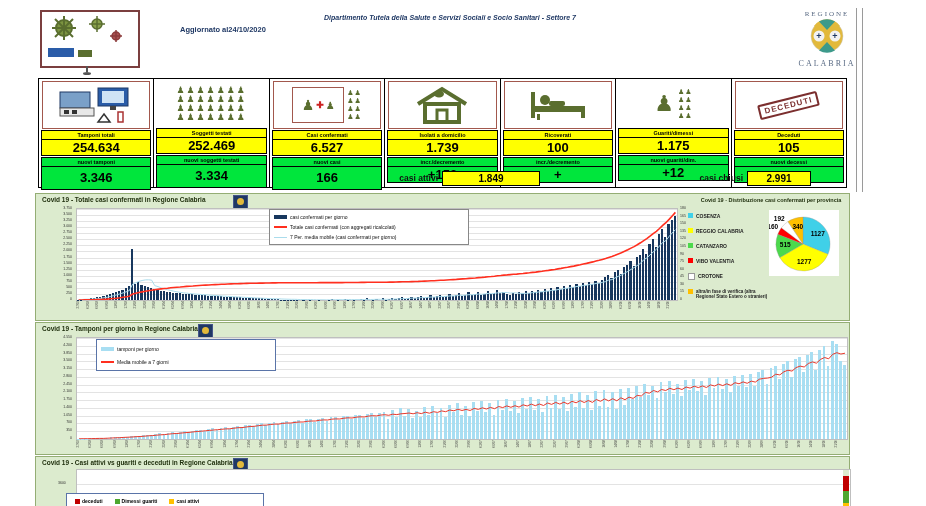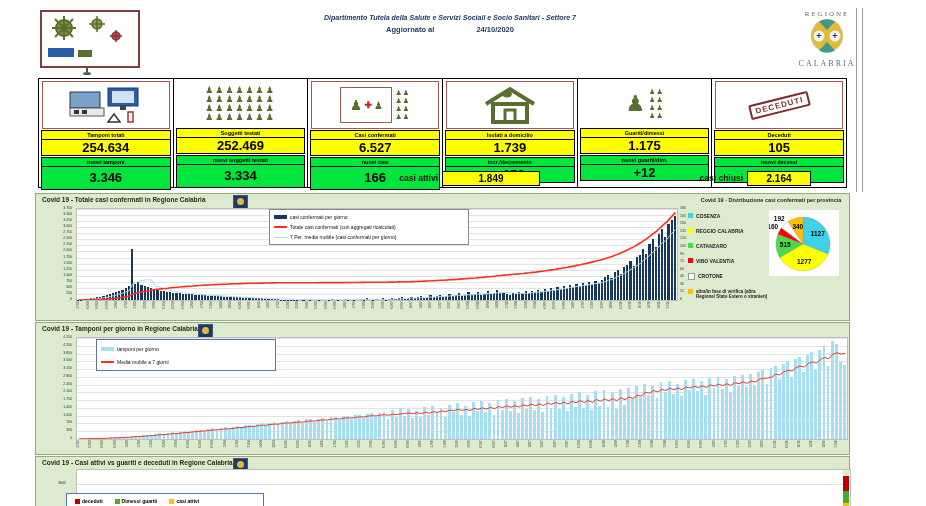--- a/index.html
+++ b/index.html
@@ -4,21 +4,21 @@
 <style>
   html,body{margin:0;padding:0;background:#fff;}
   #page{position:relative;width:926px;height:506px;overflow:hidden;background:#fff;
         font-family:"Liberation Sans",sans-serif;color:#000;}
   .abs{position:absolute;}
   
   #hdr-center{left:180px;top:12px;width:540px;text-align:center;color:#1F3864;}
   .hl1{font-size:9px;font-weight:bold;}
   .hl2{font-size:7px;font-weight:bold;font-style:italic;margin-top:2px;}
   .hl3{font-size:13px;font-weight:bold;margin-top:3px;letter-spacing:.5px;}
-  .hl4{font-size:7.5px;font-weight:bold;margin-top:4px;display:flex;justify-content:center;gap:42px;}
+  .hl4{font-size:7.5px;font-weight:bold;margin-top:4px;display:flex;justify-content:flex-start;}
   #logo-left{left:40px;top:10px;width:96px;height:54px;background:#fff;border:2px solid #7b3f3f;}
   #logo-left-stand{left:86px;top:66px;width:2px;height:6px;background:#555;}
   #logo-left-base{left:83px;top:72px;width:8px;height:3px;border-radius:50%;background:#555;}
   #logo-right{left:788px;top:10px;width:78px;text-align:center;color:#5a6b84;}
   #logo-right .rg{font-size:7px;letter-spacing:2px;font-family:"Liberation Serif",serif;}
   #logo-right .cb{font-size:8px;letter-spacing:2px;font-family:"Liberation Serif",serif;margin-top:1px;}
   .vline{width:1px;background:#9a9a9a;}
   
   #stats{left:38px;top:78px;width:807px;height:108px;border:1px solid #000;display:flex;}
   .card{flex:1;border-right:1px solid #000;position:relative;background:#fff;}
@@ -174,20 +174,36 @@
             <rect x="25" y="26" width="10" height="12" fill="none" stroke="#5A6E2F" stroke-width="3"></rect>
             <ellipse cx="27" cy="10" rx="5" ry="3.5" fill="#5A6E2F"></ellipse>
           </svg>
         </div>
         <div class="ylab">Isolati a domicilio</div>
         <div class="yval">1.739</div>
         <div class="glab">incr./decremento</div>
         <div class="gval">+153</div>
       </div>
       <div class="card">
+        <div class="iconbox iconframe">
+          <svg width="66" height="42" viewBox="0 0 66 42">
+            <rect x="6" y="8" width="4" height="26" fill="#5A6E2F"></rect>
+            <rect x="6" y="22" width="54" height="6" fill="#5A6E2F"></rect>
+            <rect x="56" y="22" width="4" height="12" fill="#5A6E2F"></rect>
+            <rect x="12" y="30" width="3" height="6" fill="#5A6E2F"></rect>
+            <circle cx="20" cy="16" r="5" fill="#5A6E2F"></circle>
+            <rect x="24" y="17" width="16" height="5" rx="2" fill="#5A6E2F"></rect>
+          </svg>
+        </div>
+        <div class="ylab">Ricoverati</div>
+        <div class="yval">100</div>
+        <div class="glab">incr./decremento</div>
+        <div class="gval">+</div>
+      </div>
+      <div class="card">
         <div class="iconbox">
           <div style="display:flex;align-items:center;gap:4px;">
             <span style="color:#5A6E2F;font-size:22px;line-height:22px;">♟</span>
             <div class="pawns" style="font-size:7px;line-height:8px;letter-spacing:1px;">♟♟<br>♟♟<br>♟♟<br>♟♟</div>
           </div>
         </div>
         <div class="ylab">Guariti/dimessi</div>
         <div class="yval">1.175</div>
         <div class="glab">nuovi guariti/dim.</div>
         <div class="gval">+12</div>
@@ -198,21 +214,21 @@
         </div>
         <div class="ylab">Deceduti</div>
         <div class="yval">105</div>
         <div class="glab">nuovi decessi</div>
         <div class="gval">+</div>
       </div>
     </div>
   <div class="abs sumlab" style="left:348px;top:172px;width:90px;height:13px;line-height:13px;">casi attivi</div>
   <div class="abs sumval" style="left:442px;top:171px;width:96px;height:13px;">1.849</div>
   <div class="abs sumlab" style="left:638px;top:172px;width:105px;height:13px;line-height:13px;">casi chiusi</div>
-  <div class="abs sumval" style="left:747px;top:171px;width:62px;height:13px;">2.164</div>
+  <div class="abs sumval" style="left:747px;top:171px;width:62px;height:13px;">2.991</div>
 
   <div class="strip abs" style="top:193px;height:126px;">
     <div class="ctitle">Covid 19 - Totale casi confermati in Regione Calabria</div>
     <div class="minilogo" style="left:197px;top:1px;"></div>
     <div id="c1plot" class="plot" style="left:40px;top:14px;width:600px;height:91px;">
         <div class="grid" style="top: 84.9333px;"></div>
         <div class="grid" style="top: 78.8667px;"></div>
         <div class="grid" style="top: 72.8px;"></div>
         <div class="grid" style="top: 66.7333px;"></div>
         <div class="grid" style="top: 60.6667px;"></div>

